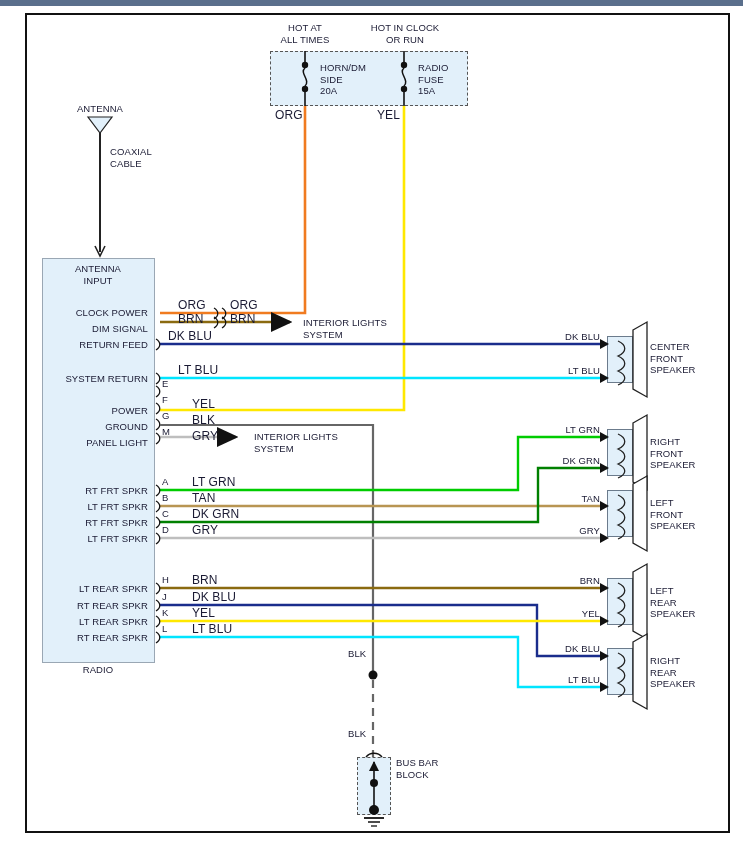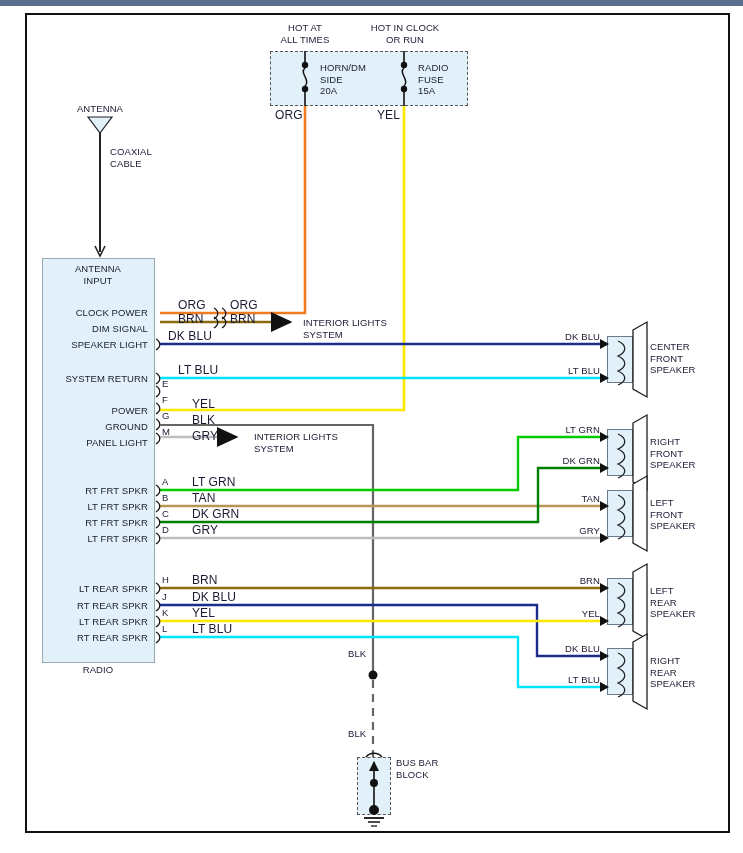--- a/index.html
+++ b/index.html
@@ -173,21 +173,21 @@
   <div class="lbl wire" style="left:377px;top:110px;">YEL</div>
 
   <div class="lbl c" style="left:60px;top:103px;width:80px;">ANTENNA</div>
   <div class="lbl" style="left:110px;top:146px;width:80px;">COAXIAL
 CABLE</div>
   <div class="lbl c" style="left:48px;top:263px;width:100px;">ANTENNA
 INPUT</div>
 
   <div class="lbl r" style="left:48px;top:307px;width:100px;">CLOCK POWER</div>
   <div class="lbl r" style="left:48px;top:323px;width:100px;">DIM SIGNAL</div>
-  <div class="lbl r" style="left:48px;top:339px;width:100px;">SPEAKER LIGHT</div>
+  <div class="lbl r" style="left:48px;top:339px;width:100px;">RETURN FEED</div>
   <div class="lbl r" style="left:38px;top:373px;width:110px;">SYSTEM RETURN</div>
   <div class="lbl r" style="left:48px;top:405px;width:100px;">POWER</div>
   <div class="lbl r" style="left:48px;top:421px;width:100px;">GROUND</div>
   <div class="lbl r" style="left:48px;top:437px;width:100px;">PANEL LIGHT</div>
   <div class="lbl r" style="left:48px;top:485px;width:100px;">RT FRT SPKR</div>
   <div class="lbl r" style="left:48px;top:501px;width:100px;">LT FRT SPKR</div>
   <div class="lbl r" style="left:48px;top:517px;width:100px;">RT FRT SPKR</div>
   <div class="lbl r" style="left:48px;top:533px;width:100px;">LT FRT SPKR</div>
   <div class="lbl r" style="left:38px;top:583px;width:110px;">LT REAR SPKR</div>
   <div class="lbl r" style="left:38px;top:600px;width:110px;">RT REAR SPKR</div>

